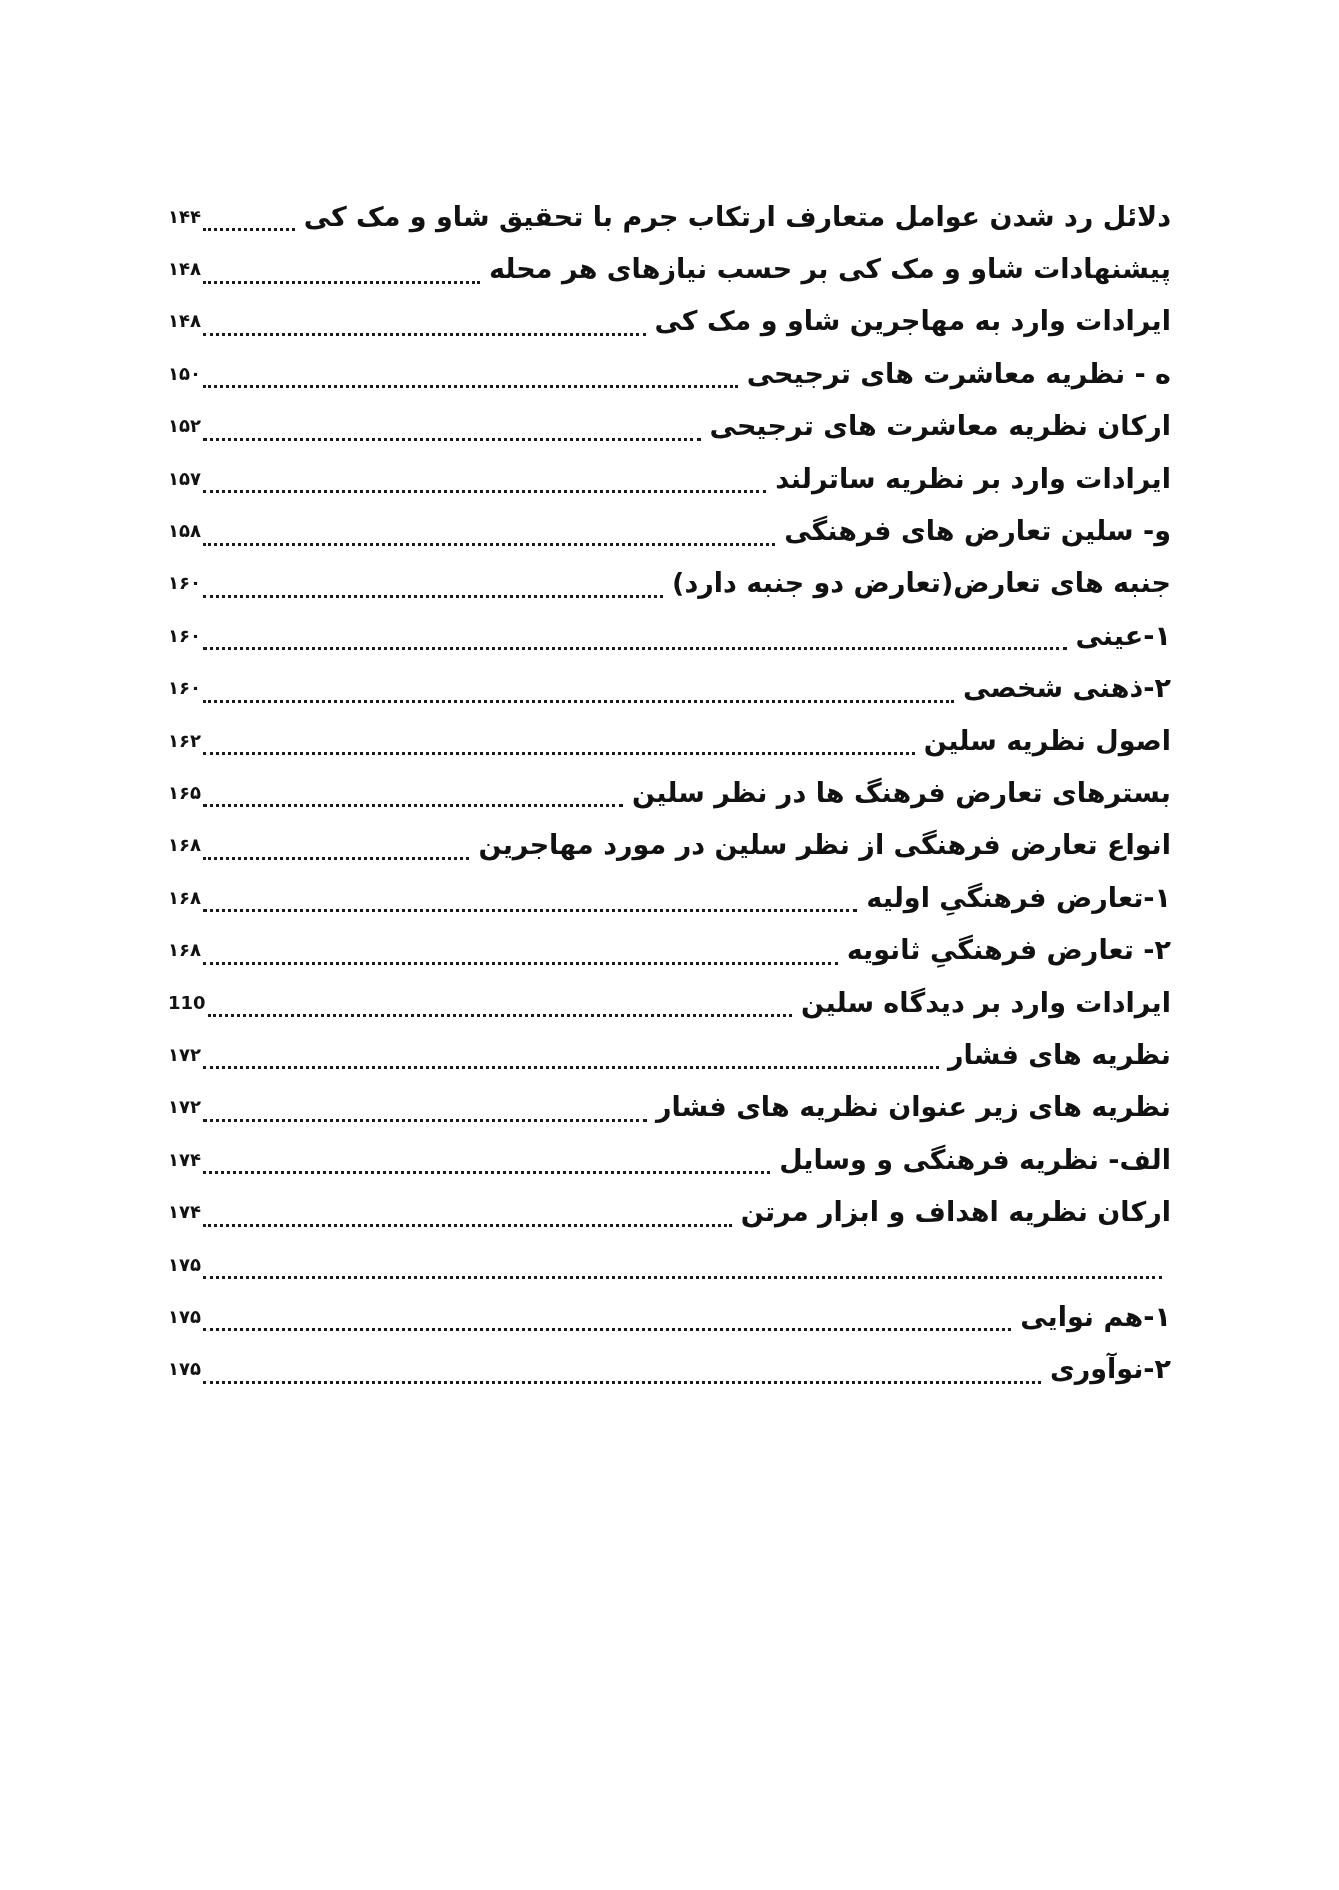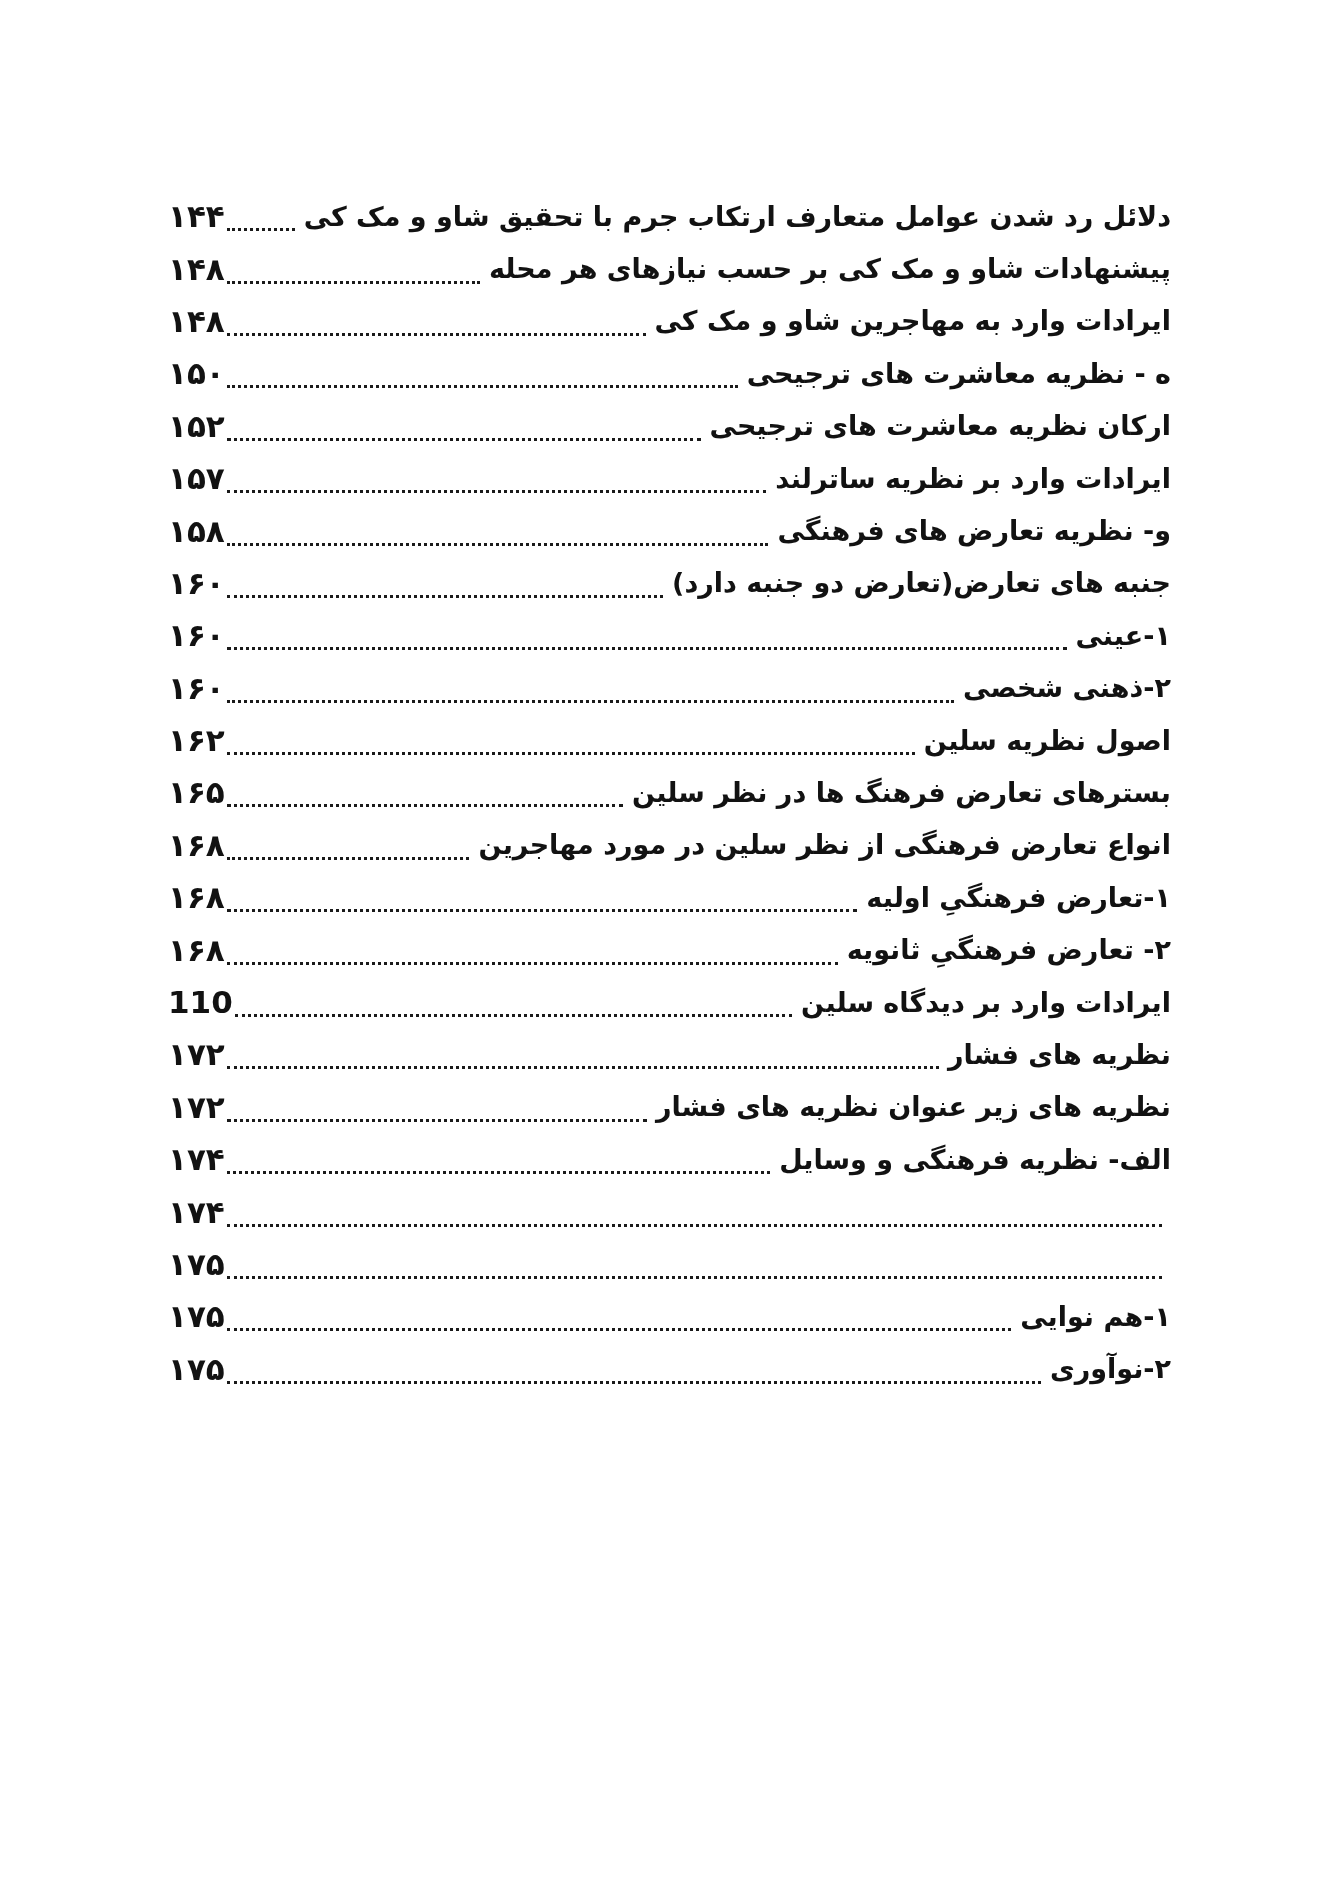--- a/index.html
+++ b/index.html
@@ -36,21 +36,21 @@
   }
   .toc-leader {
     flex: 1 1 auto;
     height: 30px;
     border-bottom: 3.2px dotted #1a1a1a;
     margin: 0 9px 0 2px;
     min-width: 24px;
   }
   .toc-page {
     white-space: nowrap;
-    font-size: 31px;
+    font-size: 18px;
   }
 </style>
 </head>
 <body>
 
 <div class="page">
   <div class="toc">
 
     <div class="toc-row">
       <span class="toc-title">دلائل رد شدن عوامل متعارف ارتکاب جرم با تحقیق شاو و مک کی</span>
@@ -76,21 +76,21 @@
       <span class="toc-title">ارکان نظریه معاشرت های ترجیحی</span>
       <span class="toc-leader"></span>
       <span class="toc-page">۱۵۲</span>
     </div>
     <div class="toc-row">
       <span class="toc-title">ایرادات وارد بر نظریه ساترلند</span>
       <span class="toc-leader"></span>
       <span class="toc-page">۱۵۷</span>
     </div>
     <div class="toc-row">
-      <span class="toc-title">و- نظریه تعارض های فرهنگی</span>
+      <span class="toc-title">و- سلین تعارض های فرهنگی</span>
       <span class="toc-leader"></span>
       <span class="toc-page">۱۵۸</span>
     </div>
     <div class="toc-row">
       <span class="toc-title">جنبه های تعارض(تعارض دو جنبه دارد)</span>
       <span class="toc-leader"></span>
       <span class="toc-page">۱۶۰</span>
     </div>
     <div class="toc-row">
       <span class="toc-title">۱-عینی</span>
@@ -141,20 +141,21 @@
       <span class="toc-title">نظریه های زیر عنوان نظریه های فشار</span>
       <span class="toc-leader"></span>
       <span class="toc-page">۱۷۲</span>
     </div>
     <div class="toc-row">
       <span class="toc-title">الف- نظریه فرهنگی و وسایل</span>
       <span class="toc-leader"></span>
       <span class="toc-page">۱۷۴</span>
     </div>
     <div class="toc-row">
+      <span class="toc-title">ارکان نظریه اهداف و ابزار مرتن</span>
       <span class="toc-leader"></span>
       <span class="toc-page">۱۷۴</span>
     </div>
     <div class="toc-row">
       <span class="toc-leader"></span>
       <span class="toc-page">۱۷۵</span>
     </div>
     <div class="toc-row">
       <span class="toc-title">۱-هم نوایی</span>
       <span class="toc-leader"></span>

